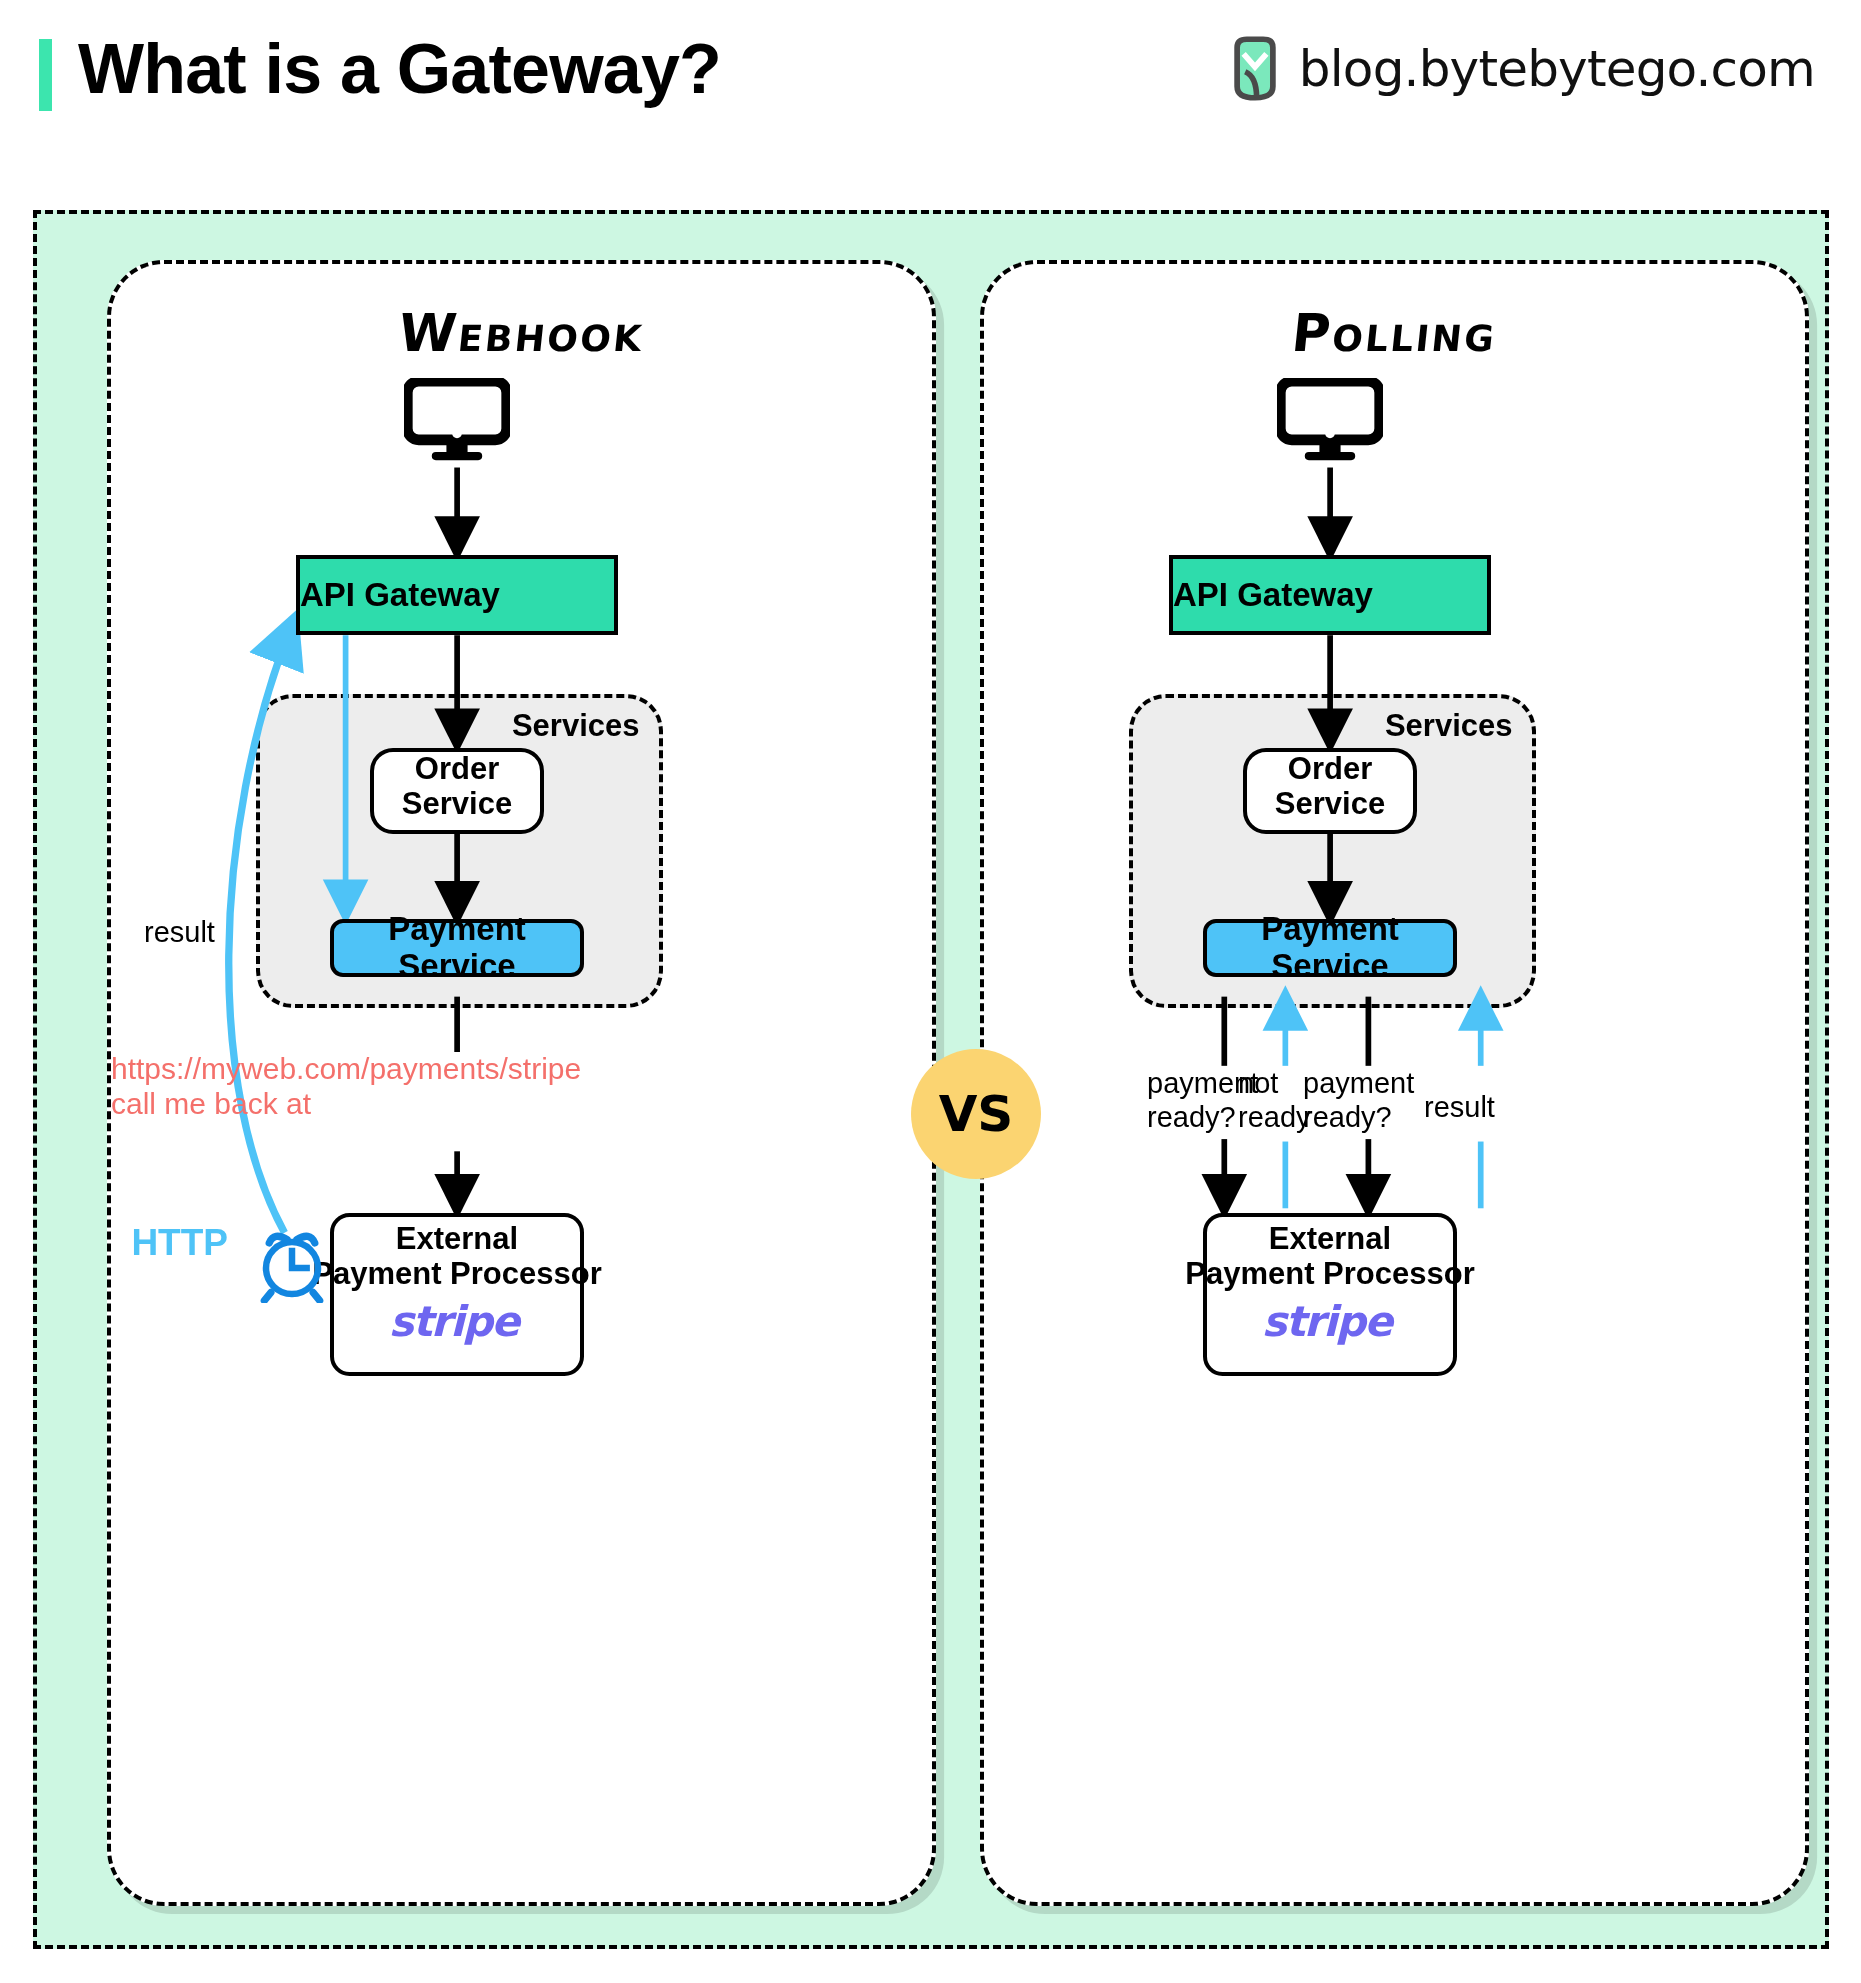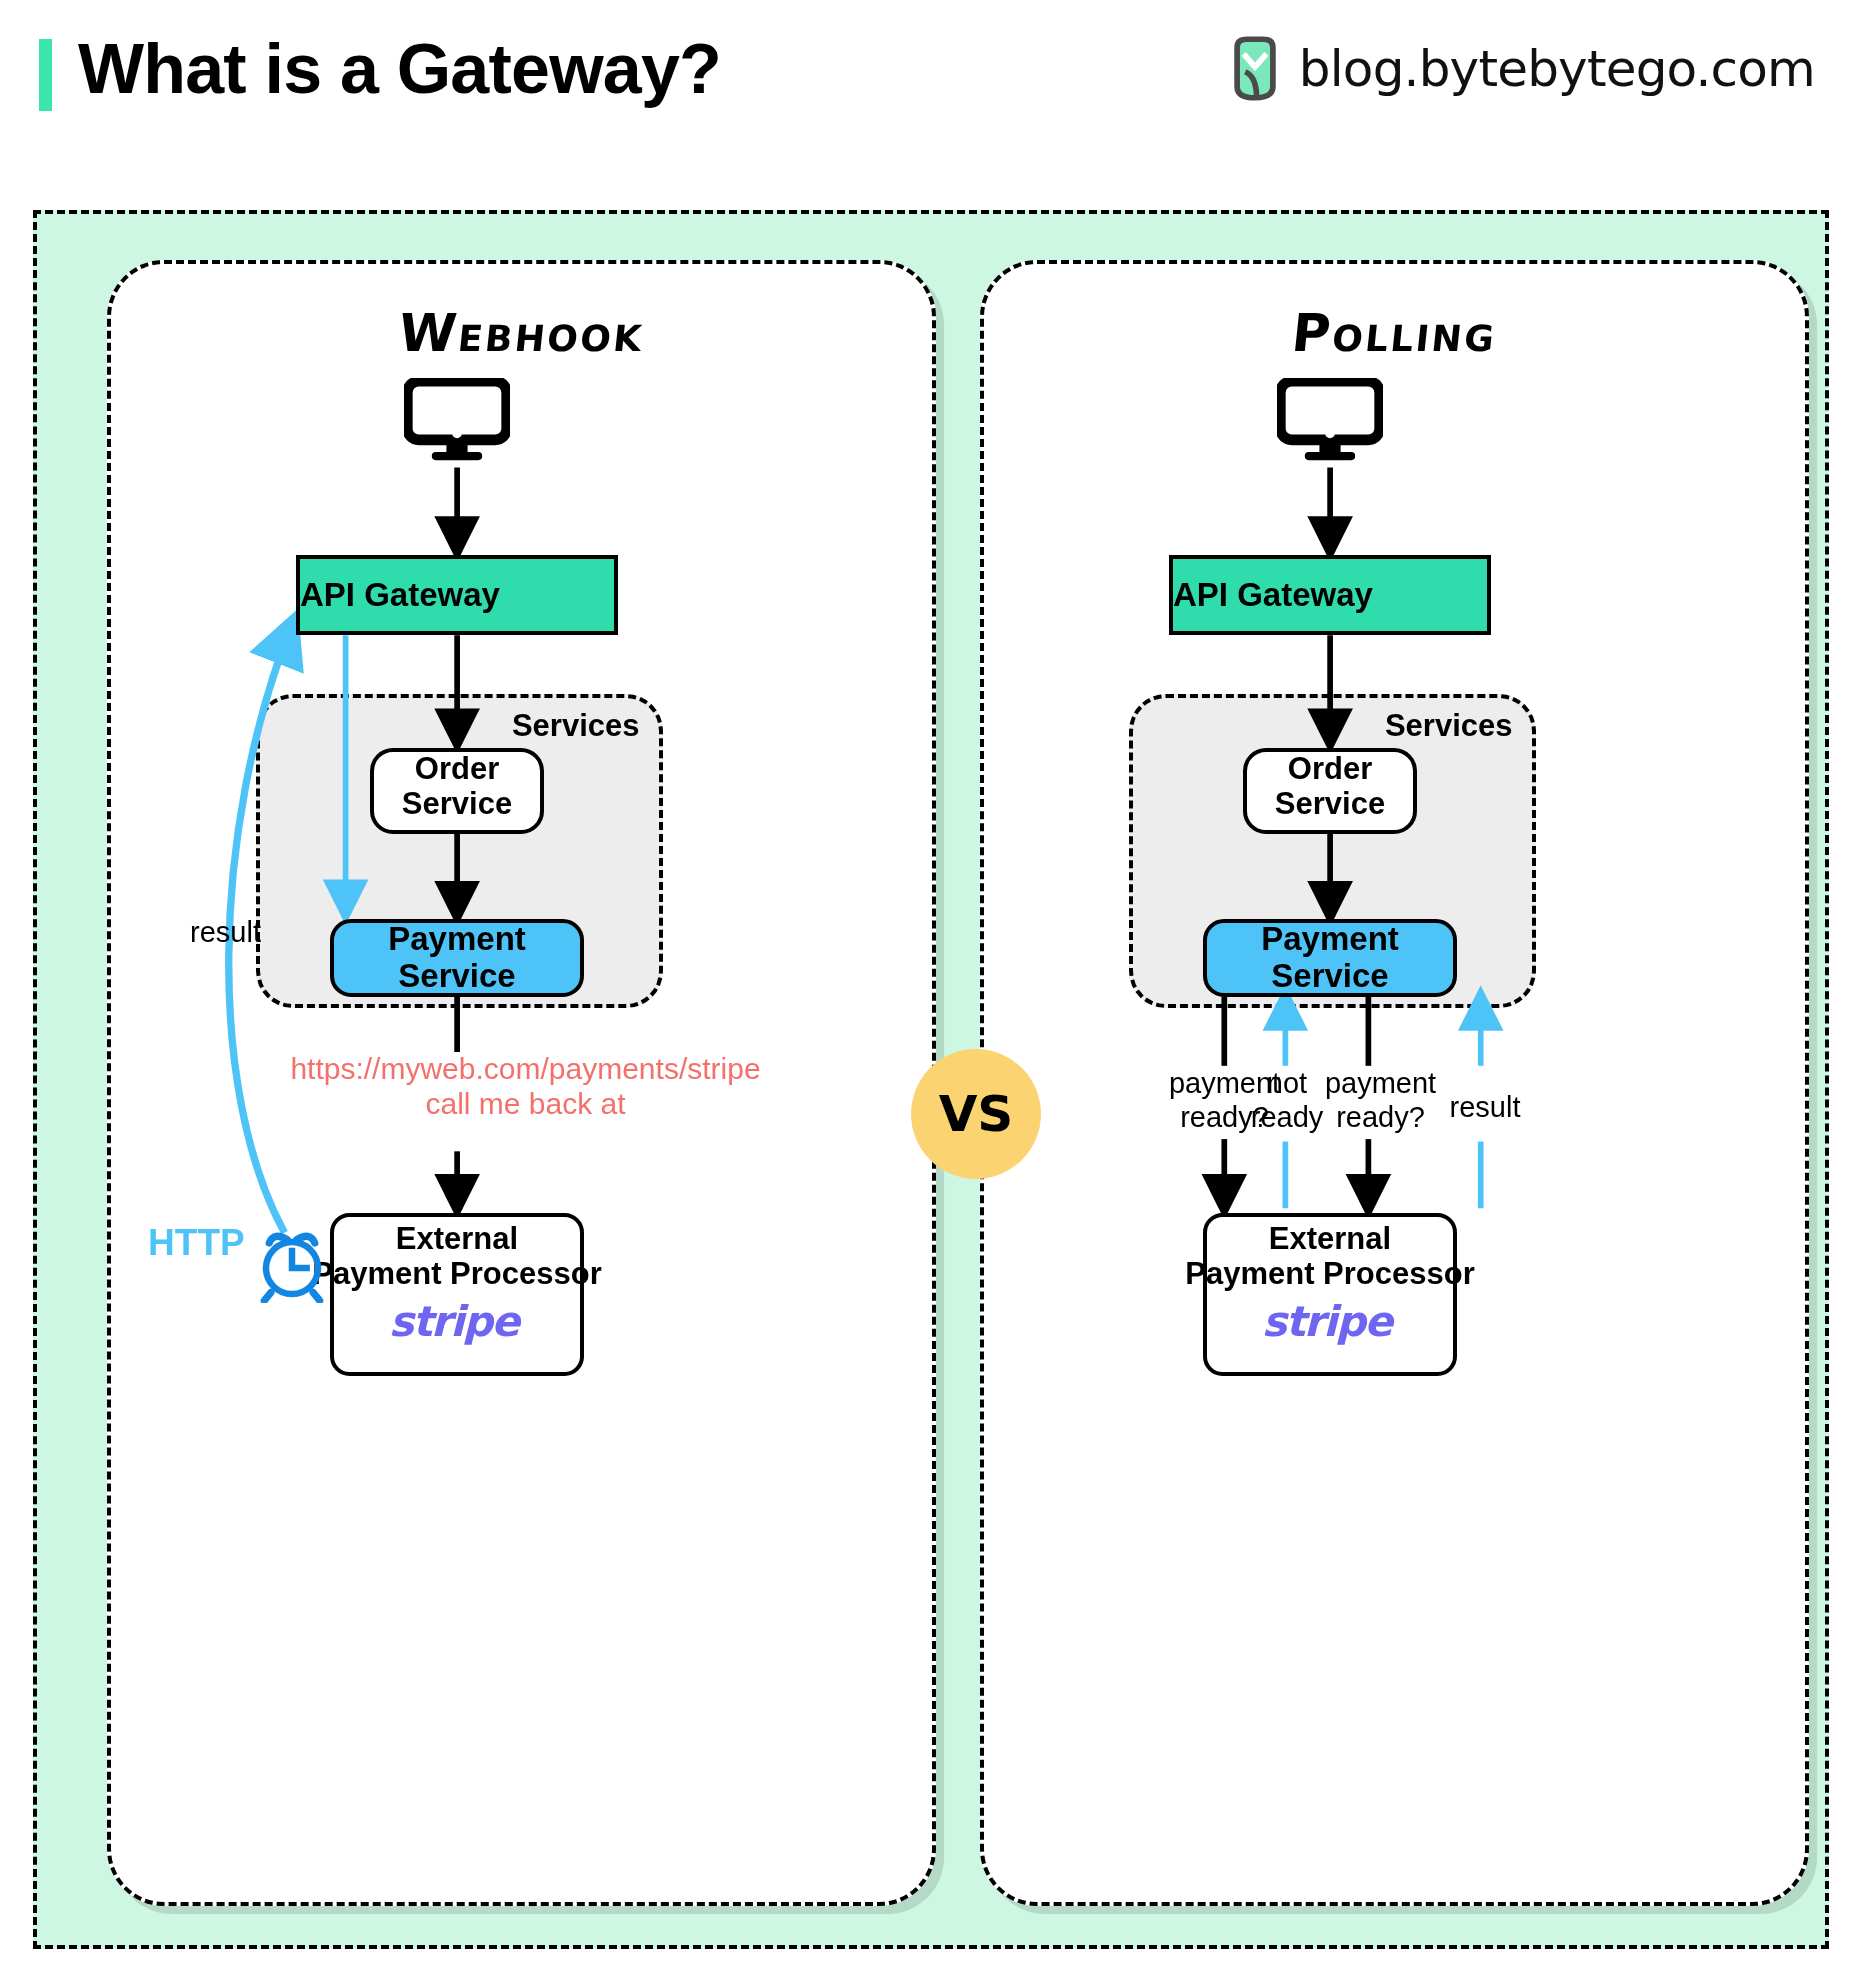--- a/index.html
+++ b/index.html
@@ -127,23 +127,23 @@
     background: #fff;
     border: 4.1px solid #000;
     border-radius: 23px;
     font-size: 31px;
     width: 174px; height: 86px;
     flex-direction: column;
   }
   .payment-box {
     background: #4EC3F7;
     border: 4.1px solid #000;
-    border-radius: 21px;
+    border-radius: 13px;
     font-size: 33px;
-    width: 254px; height: 78px;
+    width: 254px; height: 58px;
   }
   .processor-box {
     background: #fff;
     border: 4.1px solid #000;
     border-radius: 19.5px;
     width: 254px; height: 163px;
     flex-direction: column;
     font-size: 31px;
     padding-top: 4.9px;
   }
@@ -187,21 +187,20 @@
     pointer-events: none;
     z-index: 15;
     overflow: visible;
   }
 
   
   .annot {
     position: absolute;
     font-size: 29px;
     color: #000;
-    text-align: center;
     line-height: 1.18;
     z-index: 25;
   }
   .annot-red {
     color: #F4706B;
     font-size: 30px;
     white-space: nowrap;
   }
   .annot-http {
     color: #4EC3F7;

